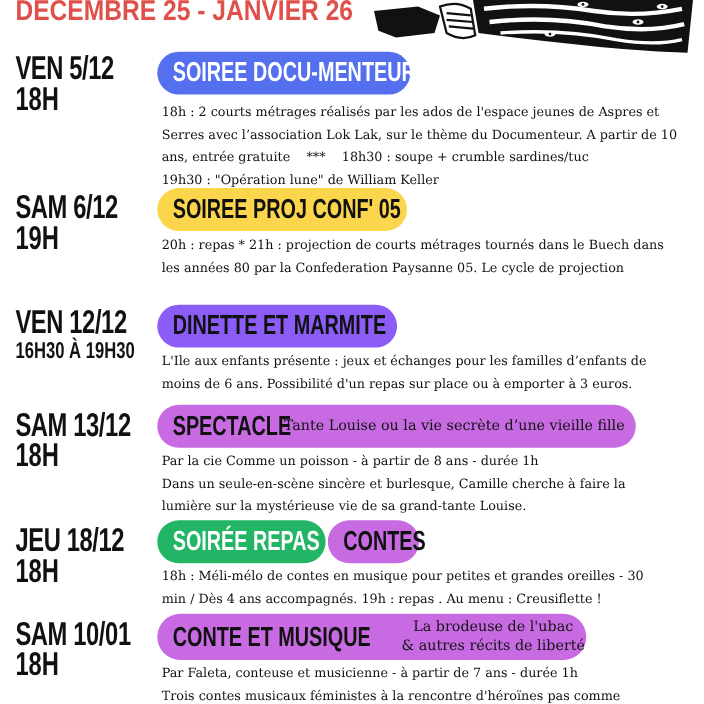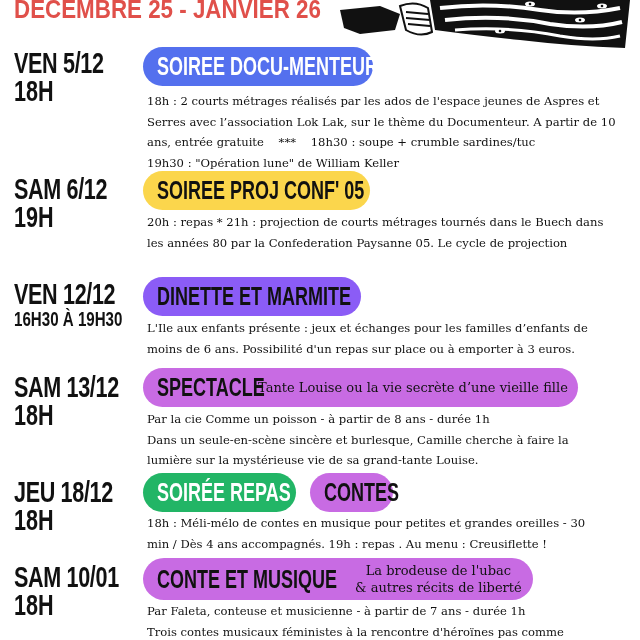--- a/index.html
+++ b/index.html
@@ -111,21 +111,21 @@
     <div>Dans un seule-en-scène sincère et burlesque, Camille cherche à faire la</div>
     <div>lumière sur la mystérieuse vie de sa grand-tante Louise.</div>
   </div>
 </div>
 
 <div class="event" style="top:473px;">
   <div class="date" style="top:5px;">
     <span class="d1">JEU 18/12</span>
     <span class="d2">18H</span>
   </div>
-  <div class="pills" style="gap:14px;">
+  <div class="pills" style="gap:2px;">
     <div class="pill" style="background:#22b566;width:153px;">
       <span class="ptitle" style="color:#fff;">SOIRÉE REPAS</span>
     </div>
     <div class="pill" style="background:#c86be3;width:83px;">
       <span class="ptitle" style="color:#111;">CONTES</span>
     </div>
   </div>
   <div class="desc" style="top:40px;">
     <div>18h : Méli-mélo de contes en musique pour petites et grandes oreilles - 30</div>
     <div>min / Dès 4 ans accompagnés. 19h : repas . Au menu : Creusiflette !</div>
@@ -133,21 +133,21 @@
 </div>
 
 <div class="event" style="top:558px;">
   <div class="date" style="top:5px;">
     <span class="d1">SAM 10/01</span>
     <span class="d2">18H</span>
   </div>
   <div class="pills">
     <div class="pill" style="background:#c86be3;width:390px;height:42px;border-radius:21px;">
       <span class="ptitle" style="color:#111;width:192px;">CONTE ET MUSIQUE</span>
-      <span class="psub" style="display:flex;flex-direction:column;margin-left:6px;">
+      <span class="psub" style="display:flex;flex-direction:column;margin-left:16px;">
         <span>La brodeuse de l'ubac</span>
         <span>&amp; autres récits de liberté</span>
       </span>
     </div>
   </div>
   <div class="desc" style="top:43px;">
     <div>Par Faleta, conteuse et musicienne - à partir de 7 ans - durée 1h</div>
     <div>Trois contes musicaux féministes à la rencontre d'héroïnes pas comme</div>
   </div>
 </div>

